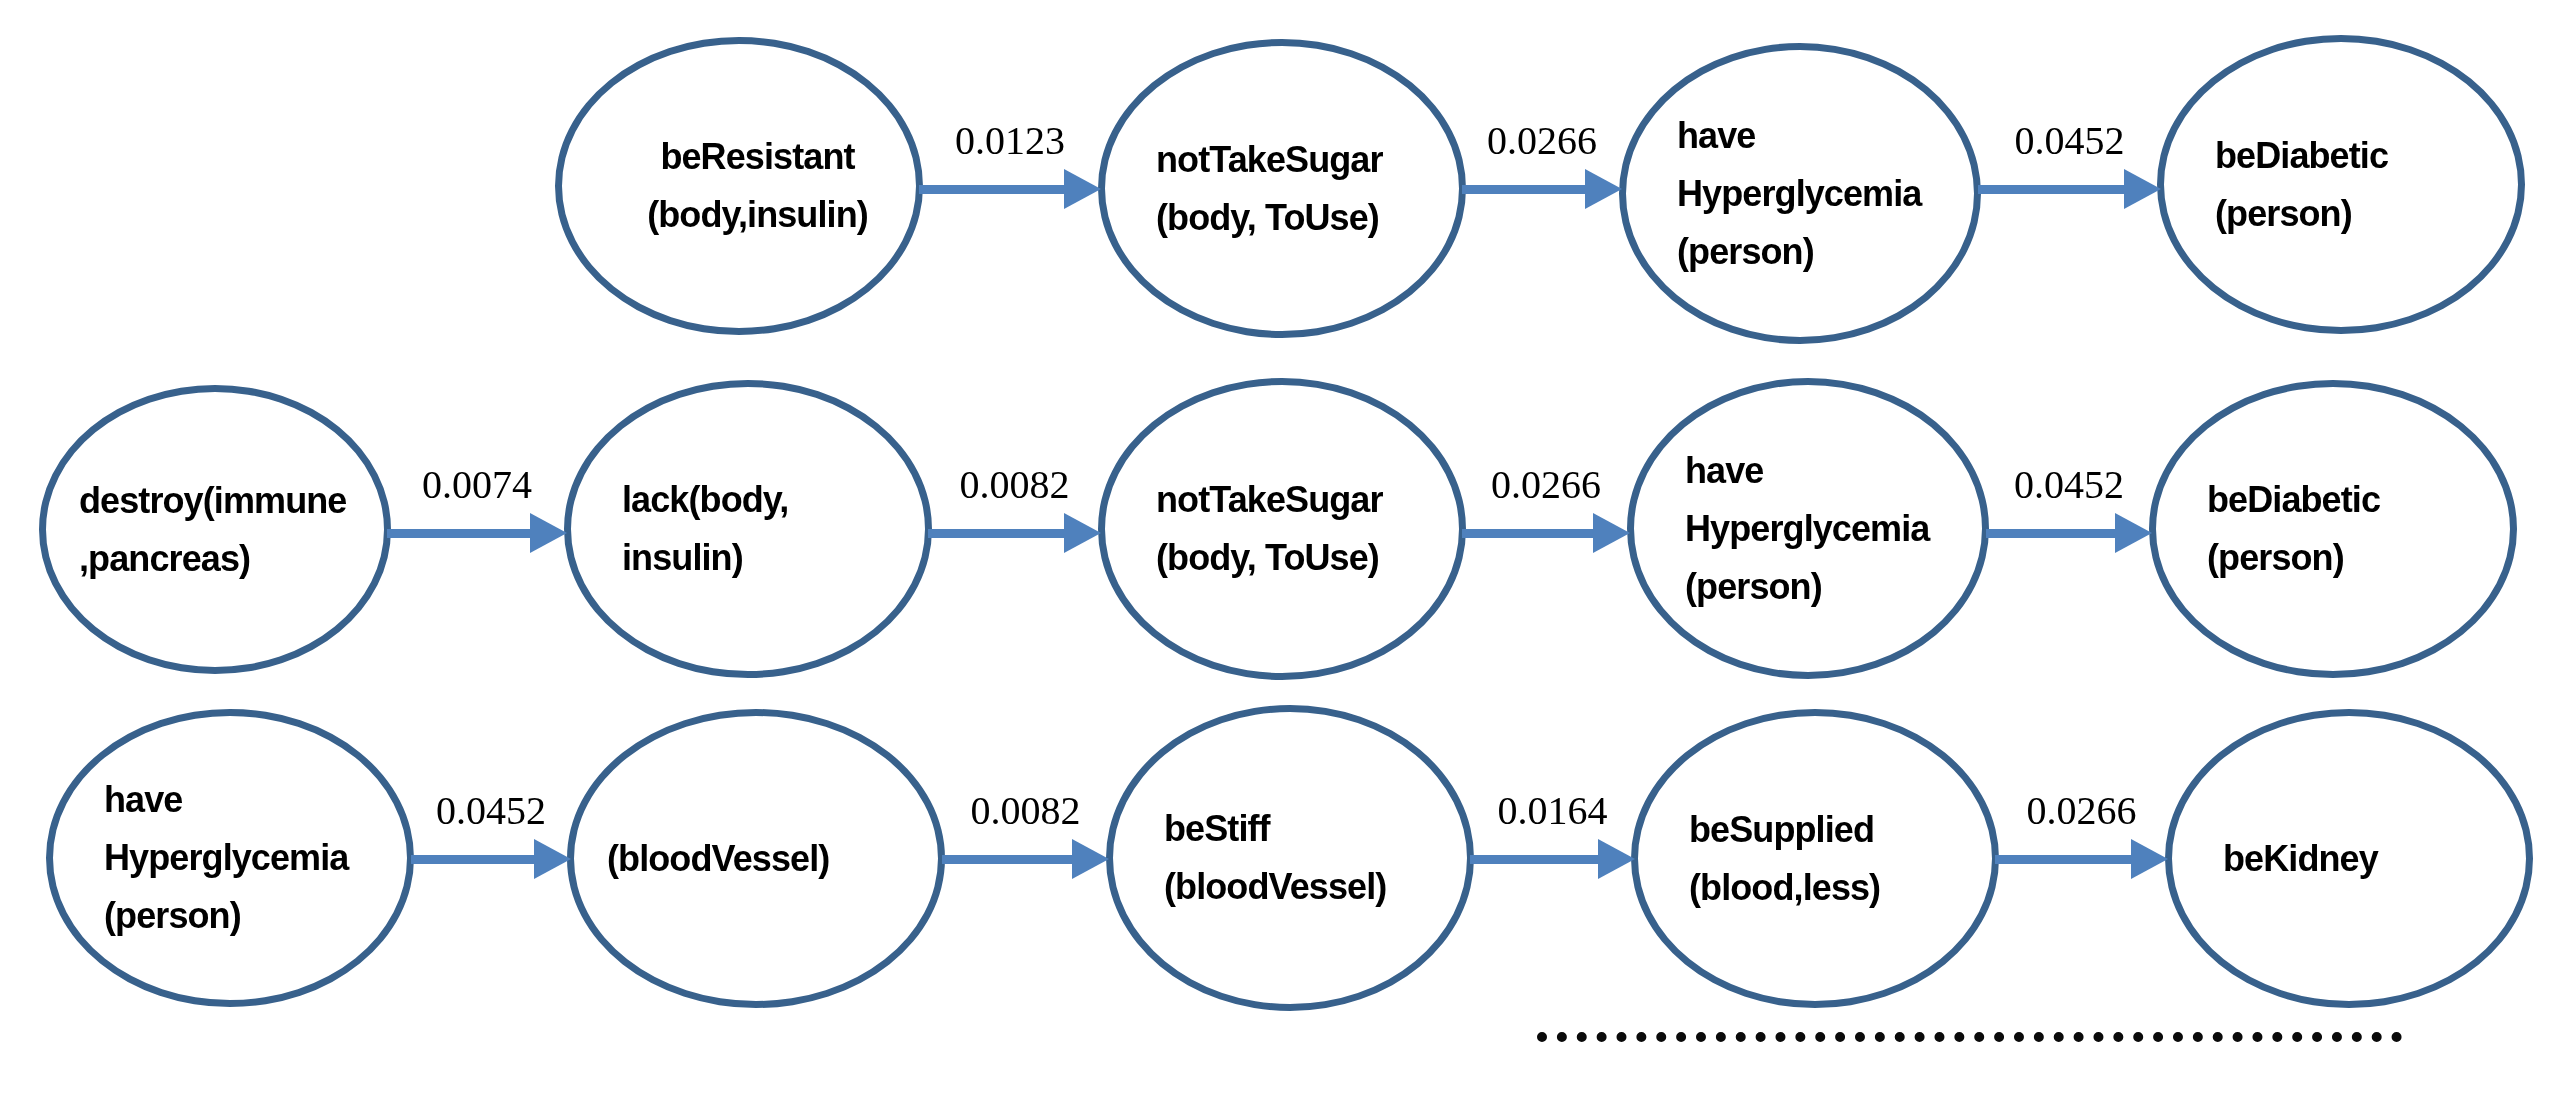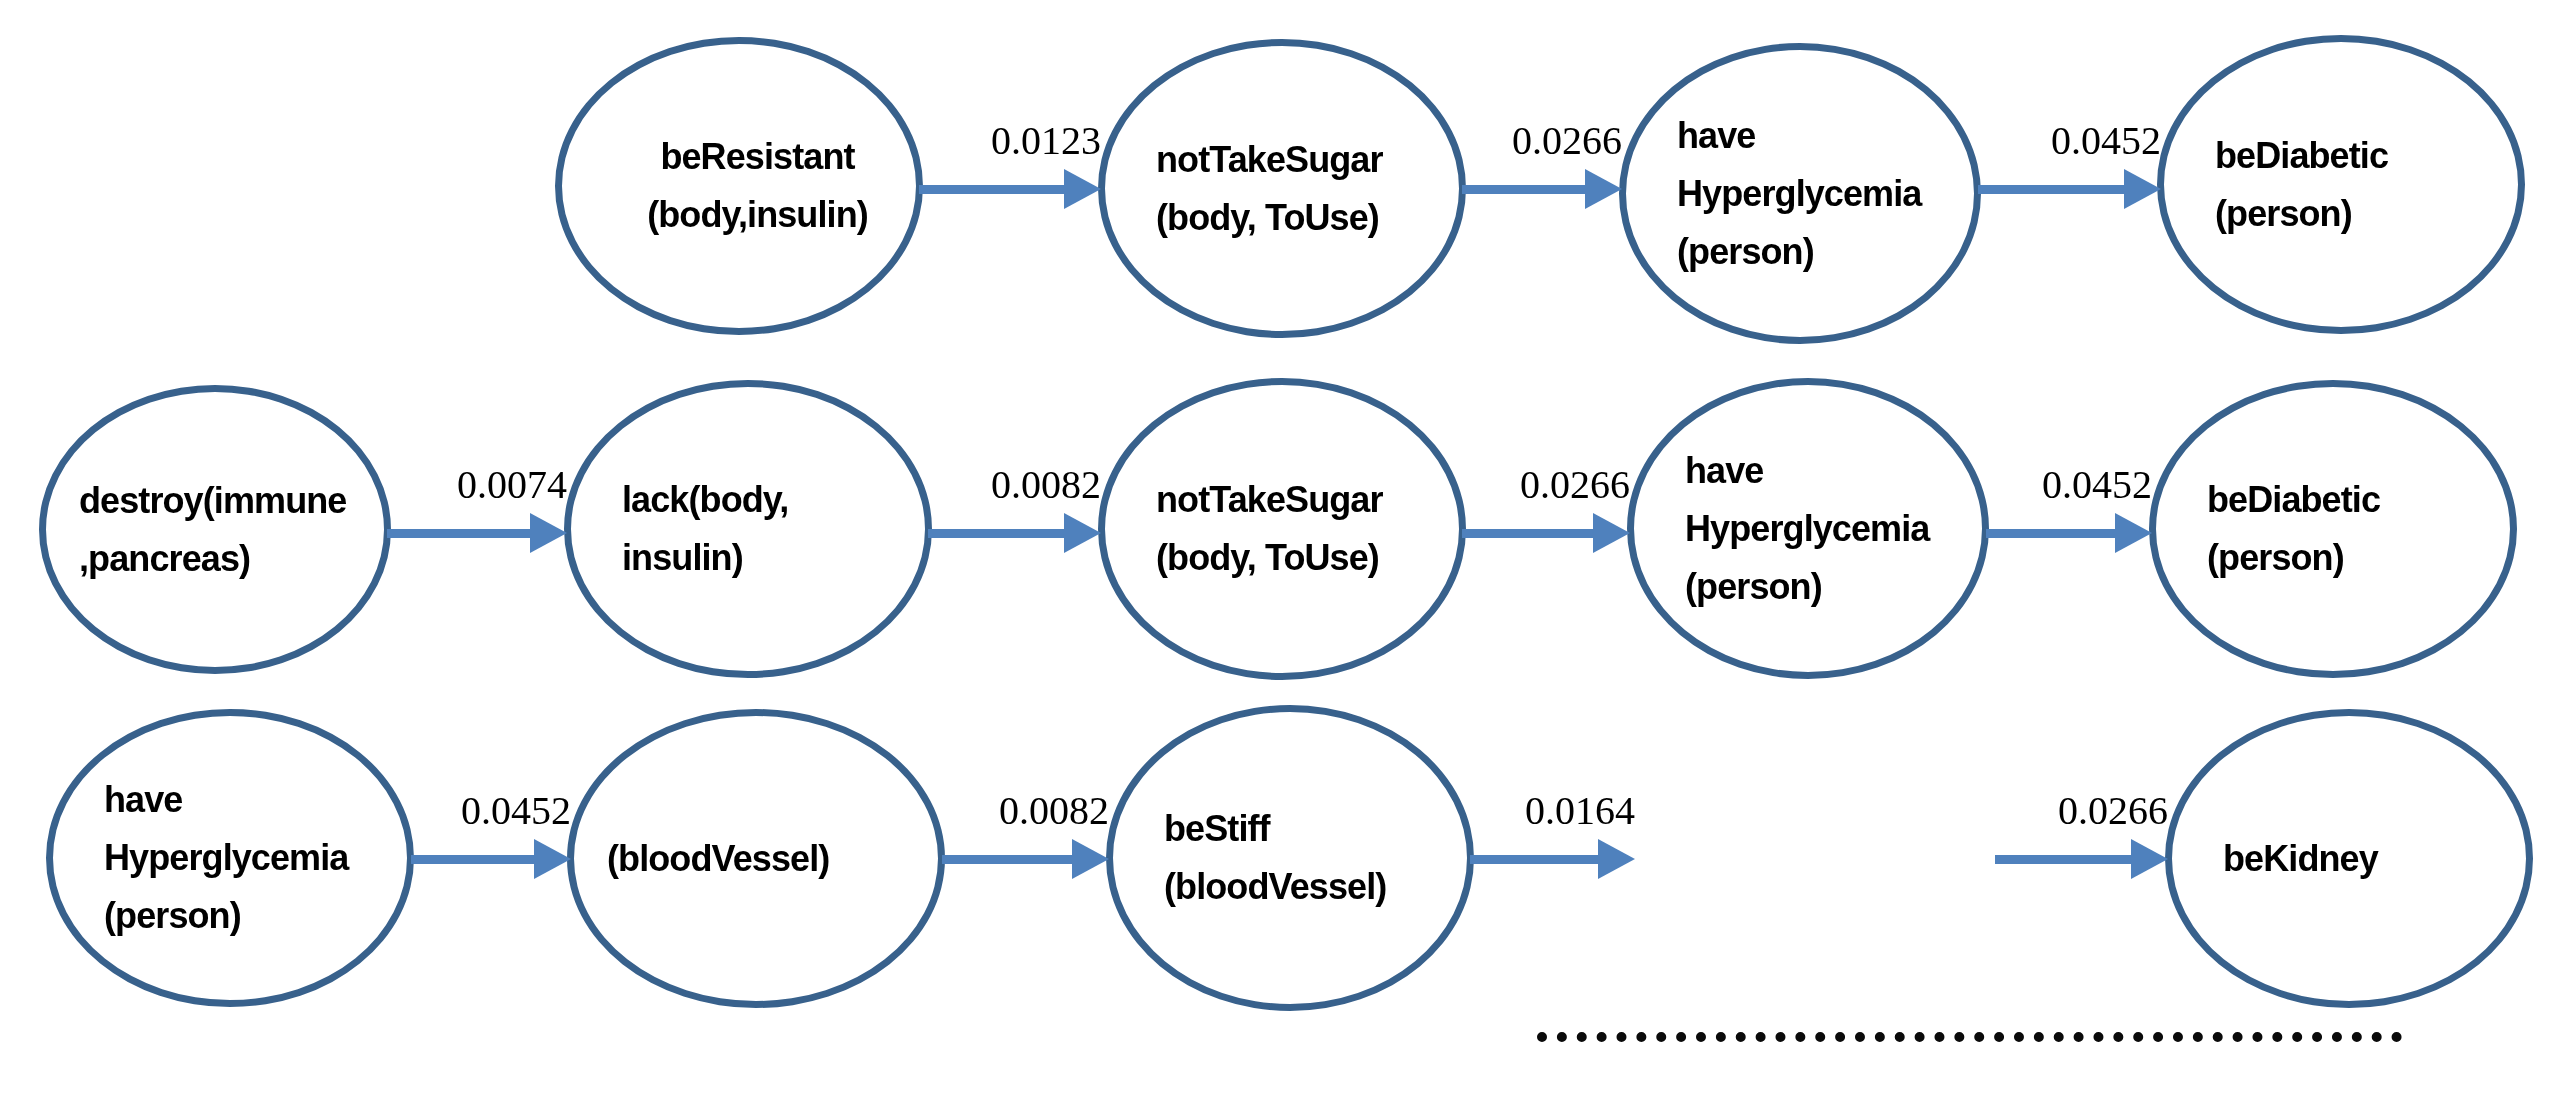--- a/index.html
+++ b/index.html
@@ -29,21 +29,21 @@
     display: block;
     font-weight: 700;
     font-size: 36px;
     line-height: 58px;
     letter-spacing: -0.9px;
     color: var(--node-text, #000);
     white-space: nowrap;
   }
   .edge {
     position: absolute;
-    text-align: right;
+    text-align: center;
   }
   .edge-label {
     font-family: "Liberation Serif", serif;
     font-size: 40px;
     line-height: 46px;
     color: var(--edge-label, #000);
     white-space: nowrap;
   }
   .arrow {
     margin-top: 5.3px;
@@ -173,20 +173,24 @@
     <span class="line">Hyperglycemia</span>
     <span class="line">(person)</span>
   </div>
   <div class="node pad-sm" style="left:567px; top:709px; width:378px; height:299px;">
     <span class="line">(bloodVessel)</span>
   </div>
   <div class="node" style="left:1106px; top:705px; width:368px; height:306px;">
     <span class="line">beStiff</span>
     <span class="line">(bloodVessel)</span>
   </div>
+  <div class="node" style="left:1631px; top:709px; width:368px; height:299px;">
+    <span class="line">beSupplied</span>
+    <span class="line">(blood,less)</span>
+  </div>
   <div class="node" style="left:2165px; top:709px; width:368px; height:299px;">
     <span class="line">beKidney</span>
   </div>
 
   <div class="edge" style="left:411px; top:788px; width:160px;">
     <div class="edge-label">0.0452</div>
     <div class="arrow">
         <div class="shaft"></div>
         <div class="head"></div>
       </div>

